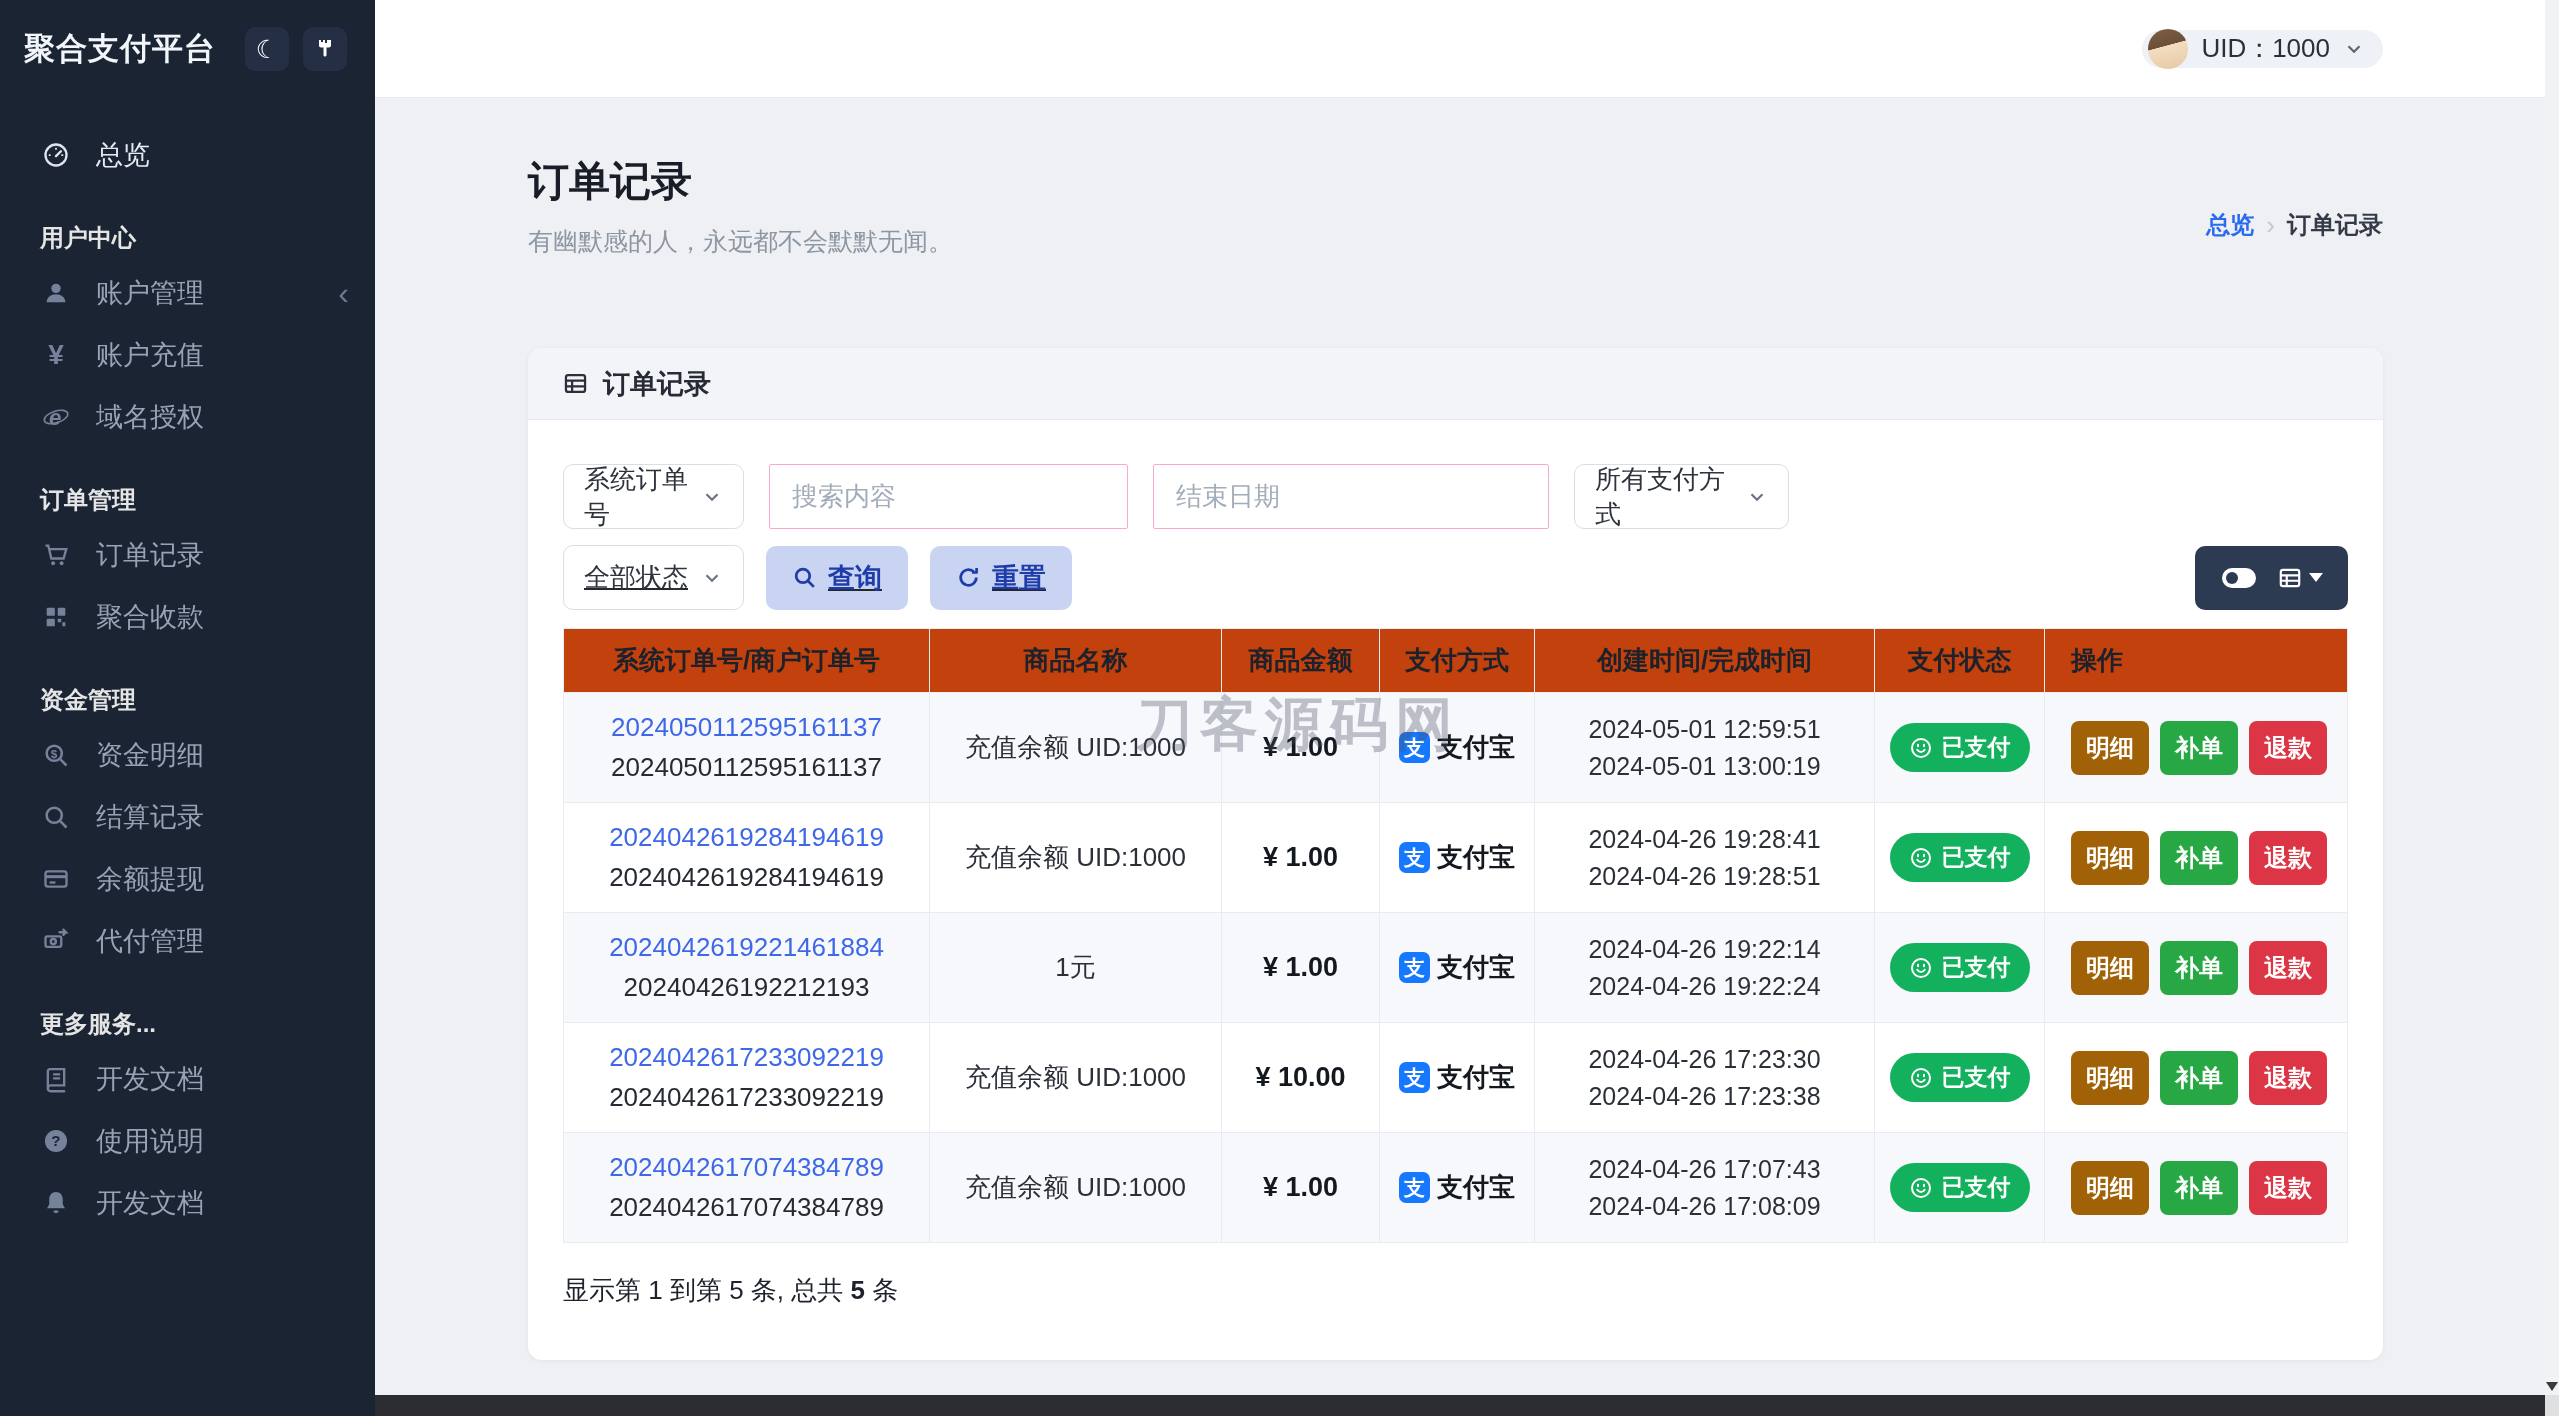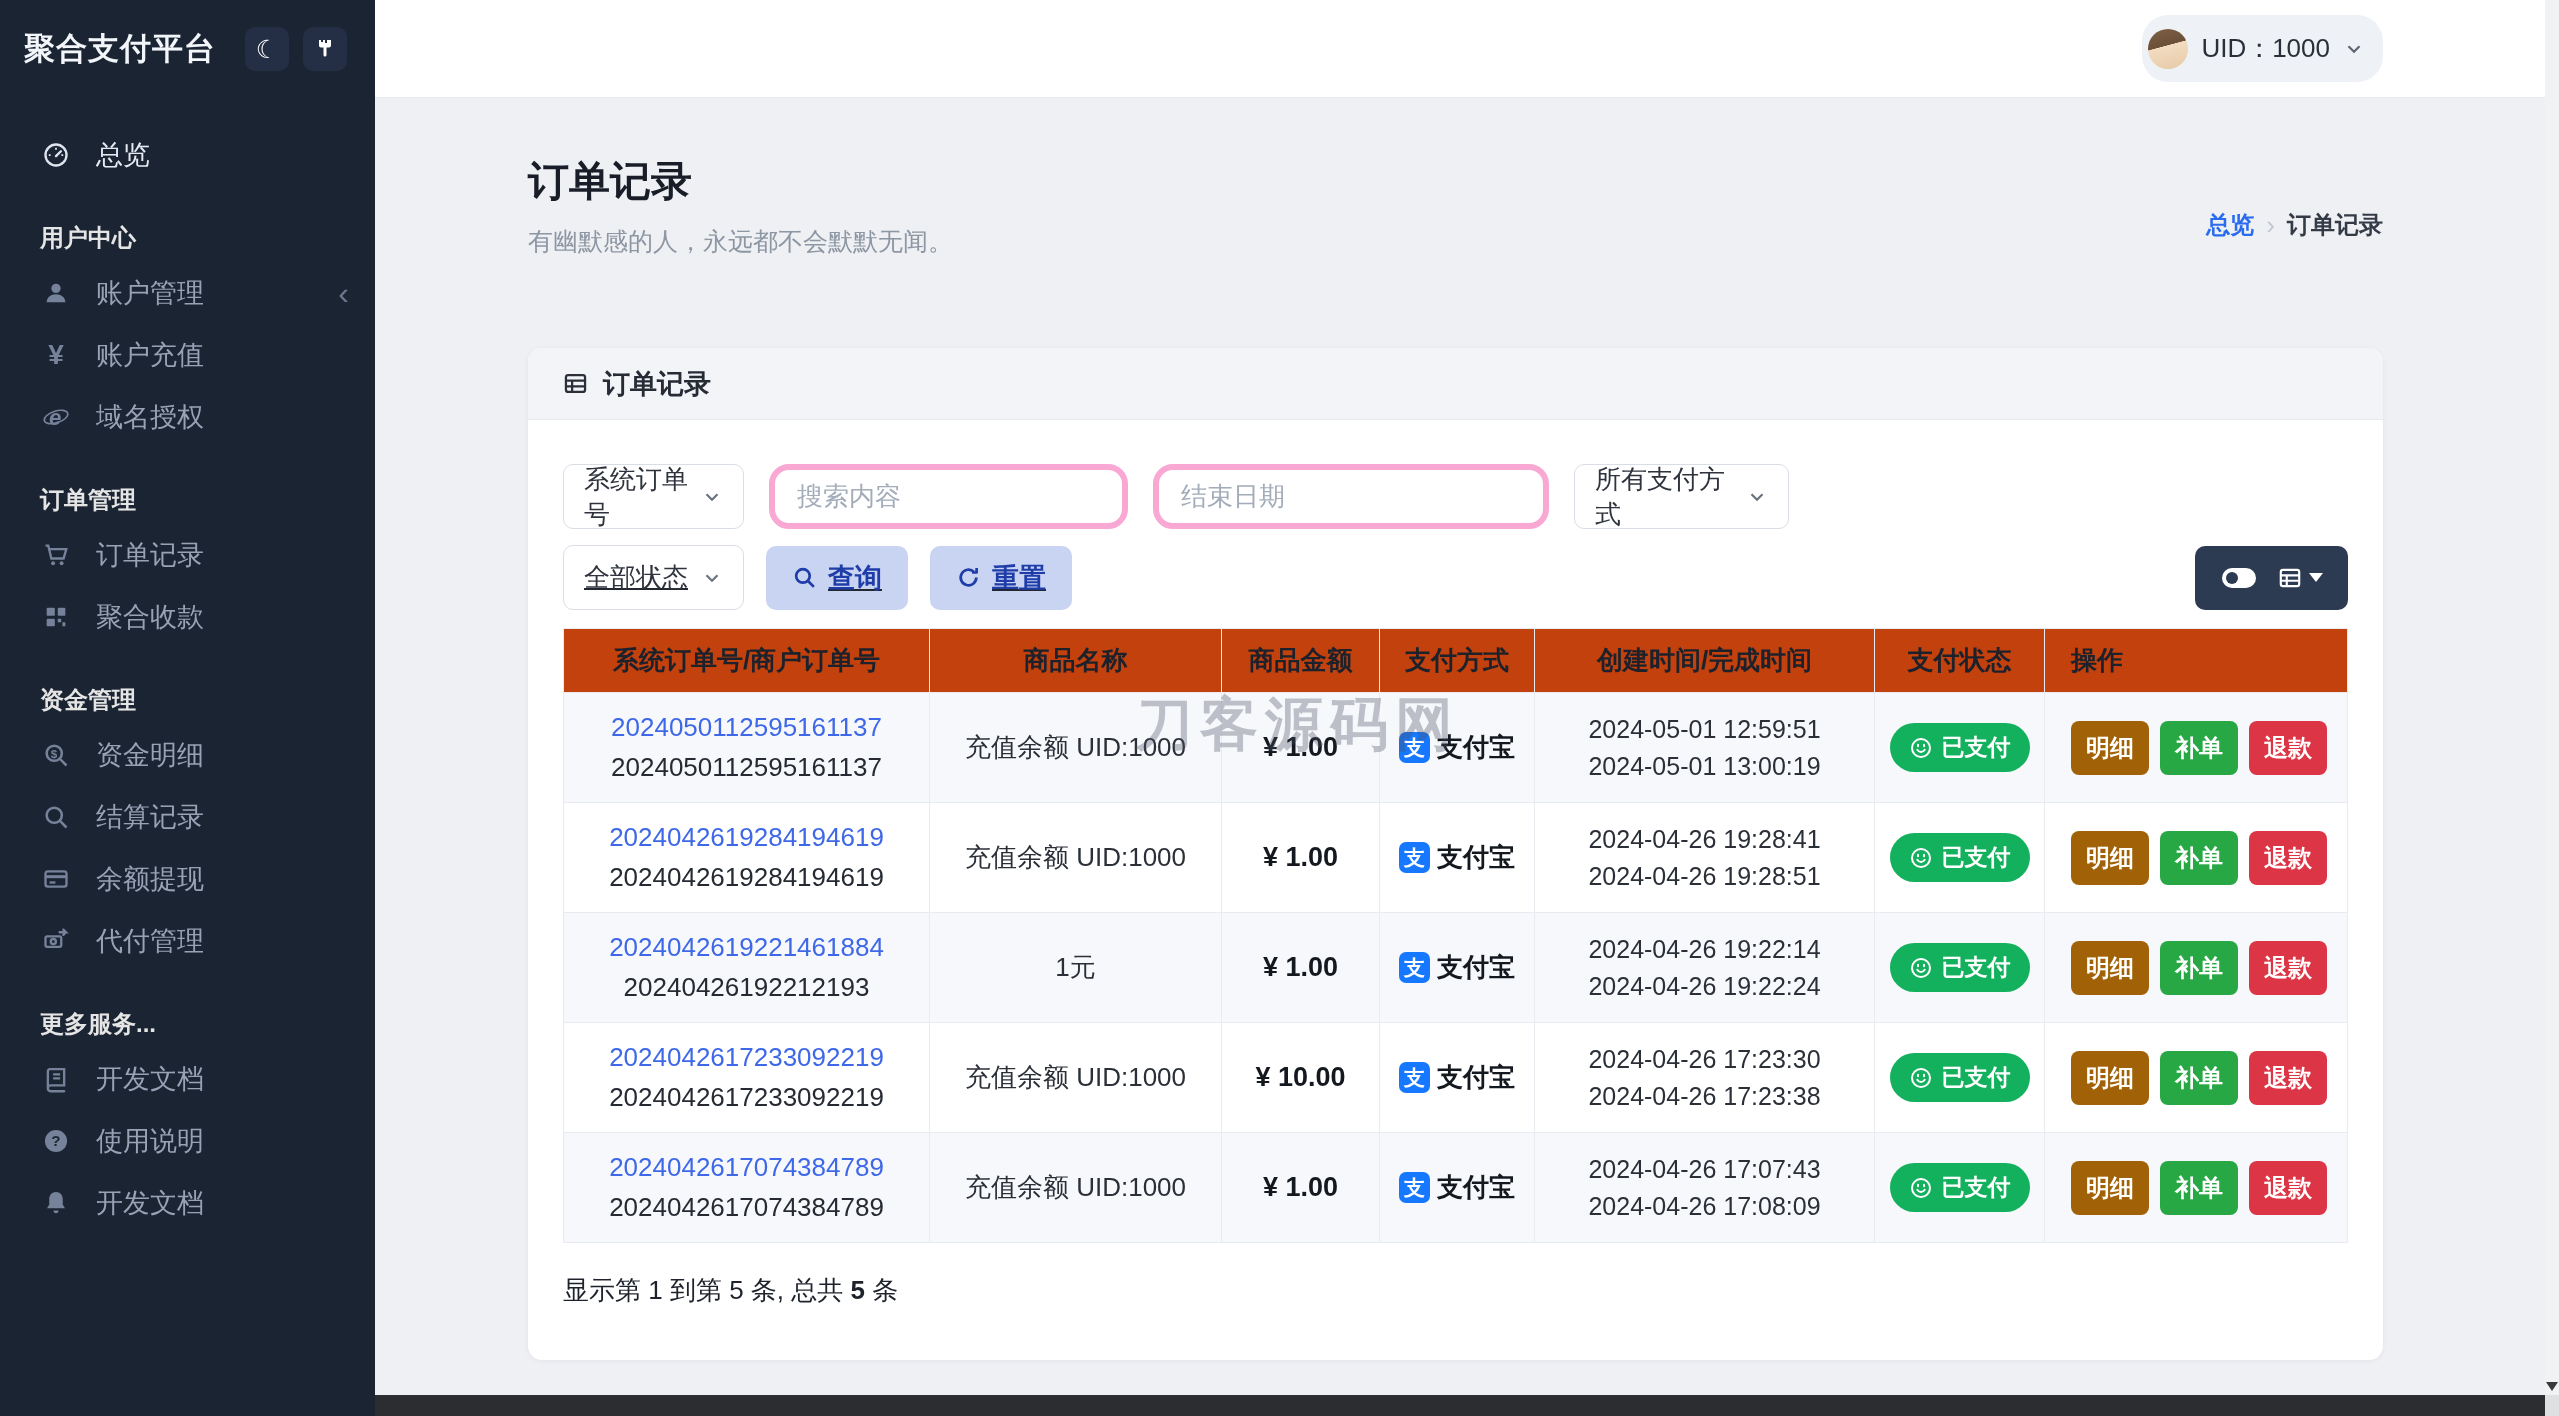--- a/index.html
+++ b/index.html
@@ -23,21 +23,21 @@
   .nicon { width:32px; display:flex; justify-content:center; color:#76819a; }
   .nicon svg { width:28px; height:28px; }
   .nicon.yen { font-size:28px; font-weight:700; }
   .sec-label { margin:36px 0 8px 40px; color:#e5e5e5; font-size:24px; font-weight:700; }
   .nav-chev { margin-left:auto; margin-right:26px; color:#6d7890; font-size:32px; line-height:1; }
 
   
   .topbar { position:absolute; left:375px; top:0; right:14px; height:98px; background:#fff;
             border-bottom:1px solid #e8eaef; display:flex; align-items:center; justify-content:flex-end;
             padding-right:162px; z-index:2; }
-  .uid-pill { height:67px; background:#eef1f6; border-radius:26px; display:flex; align-items:center;
+  .uid-pill { height:38px; background:#eef1f6; border-radius:26px; display:flex; align-items:center;
               gap:13px; padding:0 18px 0 6px; cursor:pointer; }
   .avatar { width:40px; height:40px; border-radius:50%;
             background:linear-gradient(165deg,#7d6045 0%,#6b4f37 42%,#f2dcc0 43%,#e6c9a6 100%); }
   .uid-text { font-size:26px; color:#2a2f3a; }
   .chev { color:#5f6672; display:flex; }
   .chev svg { width:22px; height:22px; }
 
   
   .main { position:absolute; left:375px; top:99px; right:14px; bottom:21px; background:#eef0f4;
           padding:0 162px 0 153px; overflow:hidden; }
@@ -54,21 +54,21 @@
   .card-head { height:72px; background:#f2f4f8; border-bottom:1px solid #e7eaf0; display:flex;
                align-items:center; gap:14px; padding:0 34px; font-size:27px; font-weight:700; color:#262b35; }
   .card-head svg { width:27px; height:27px; color:#2a2f3a; }
   .card-body { padding:44px 35px 52px 35px; }
 
   .filters { display:flex; gap:25px; }
   .fake-select { height:65px; border:1px solid #d9dee6; border-radius:10px; background:#fff;
                  display:flex; align-items:center; justify-content:space-between; padding:0 20px;
                  font-size:26px; color:#2e333d; cursor:pointer; }
   .fake-select svg { width:22px; height:22px; color:#6b7280; flex:none; }
-  .txt-input { height:65px; border:6px solid #f9a8d4; border-radius:20px; padding:0 22px; font-size:26px;
+  .txt-input { height:65px; border:1px solid #f9a8d4; border-radius:2px; padding:0 22px; font-size:26px;
                color:#2e333d; font-family:inherit; outline:none; }
   .txt-input::placeholder { color:#a3acb9; }
   .w-type { width:181px; } .w-search { width:359px; } .w-date1 { width:358px; }
   .w-date2 { width:396px; } .w-pay { width:215px; } .w-status { width:181px; }
 
   .filters2 { display:flex; gap:22px; margin-top:16px; align-items:center;text-decoration:underline; }
   .btn-soft { height:64px; border:none; border-radius:10px; background:#c9d3f2; color:#1f3da8;
               font-size:27px; font-weight:700; display:flex; align-items:center; gap:11px;
               padding:0 26px; cursor:pointer; font-family:inherit; }
   .btn-soft svg { width:25px; height:25px; }

